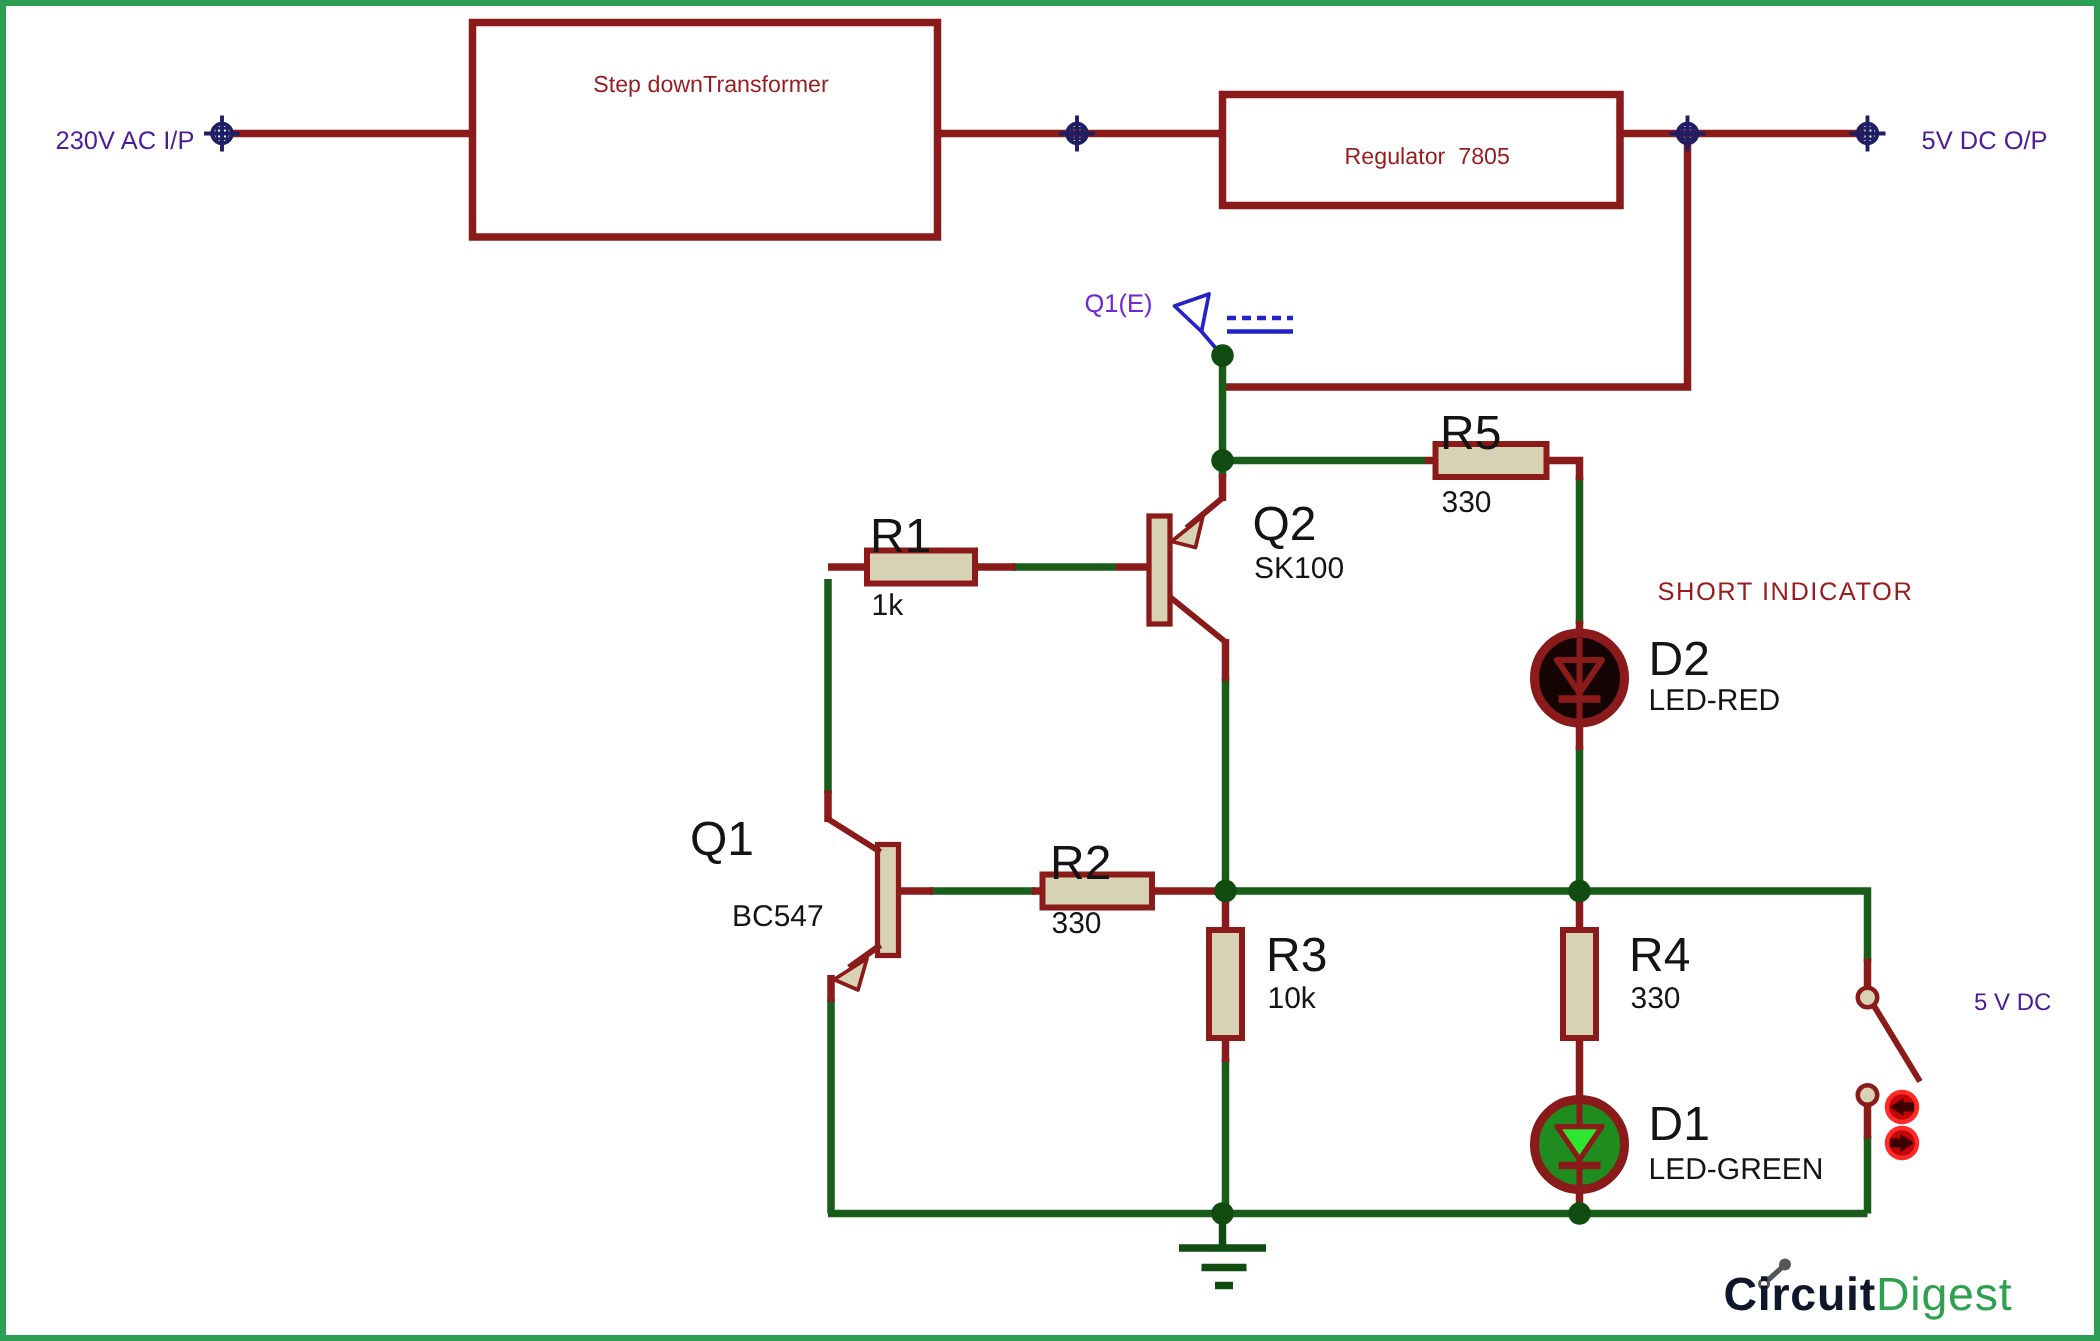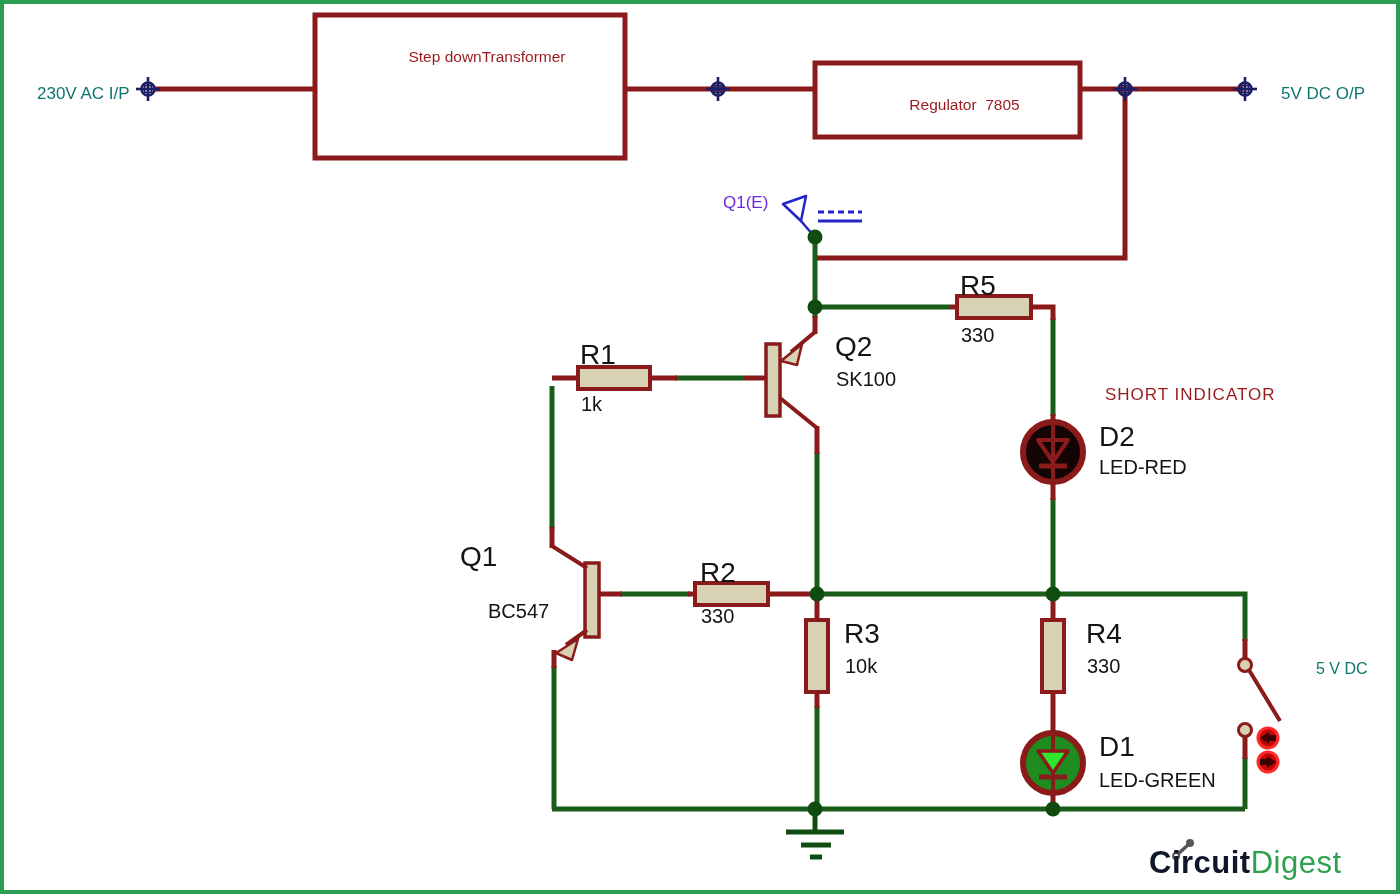--- a/index.html
+++ b/index.html
@@ -3,24 +3,24 @@
 <meta charset="utf-8">
 <style>
   html,body{margin:0;padding:0;background:#ffffff;}
   #stage{
     position:relative;width:1400px;height:894px;background:#ffffff;
     border:4px solid #2B9E54;box-sizing:border-box;overflow:hidden;
     font-family:"Liberation Sans","DejaVu Sans",sans-serif;
   }
   #wires{position:absolute;left:-4px;top:-4px;}
   .lbl{position:absolute;white-space:nowrap;line-height:1.1;}
-  .red-lbl{color:#0f766e;font-size:17px;}
-  .box-lbl{color:#9A1B1E;font-size:15.5px;text-align:center;white-space:pre;margin-left:13px;}
+  .red-lbl{color:#4c1d95;font-size:17px;}
+  .box-lbl{color:#9A1B1E;font-size:15.5px;text-align:center;white-space:pre;}
   .blue-lbl{color:#6d28d9;font-size:17px;}
-  .ref-lbl{color:#141414;font-size:28px;}
+  .ref-lbl{color:#141414;font-size:32px;}
   .val-lbl{color:#141414;font-size:20px;}
   .anno-lbl{color:#9A1B1E;font-size:17px;letter-spacing:1px;}
   #logo{position:absolute;left:1145px;top:841px;font-size:31px;letter-spacing:0.5px;}
   #logo .w1{color:#0f172a;font-weight:700;}
   #logo .w2{color:#2FA04E;font-weight:400;}
 </style>
 </head>
 <body>
 
 <div id="stage">

